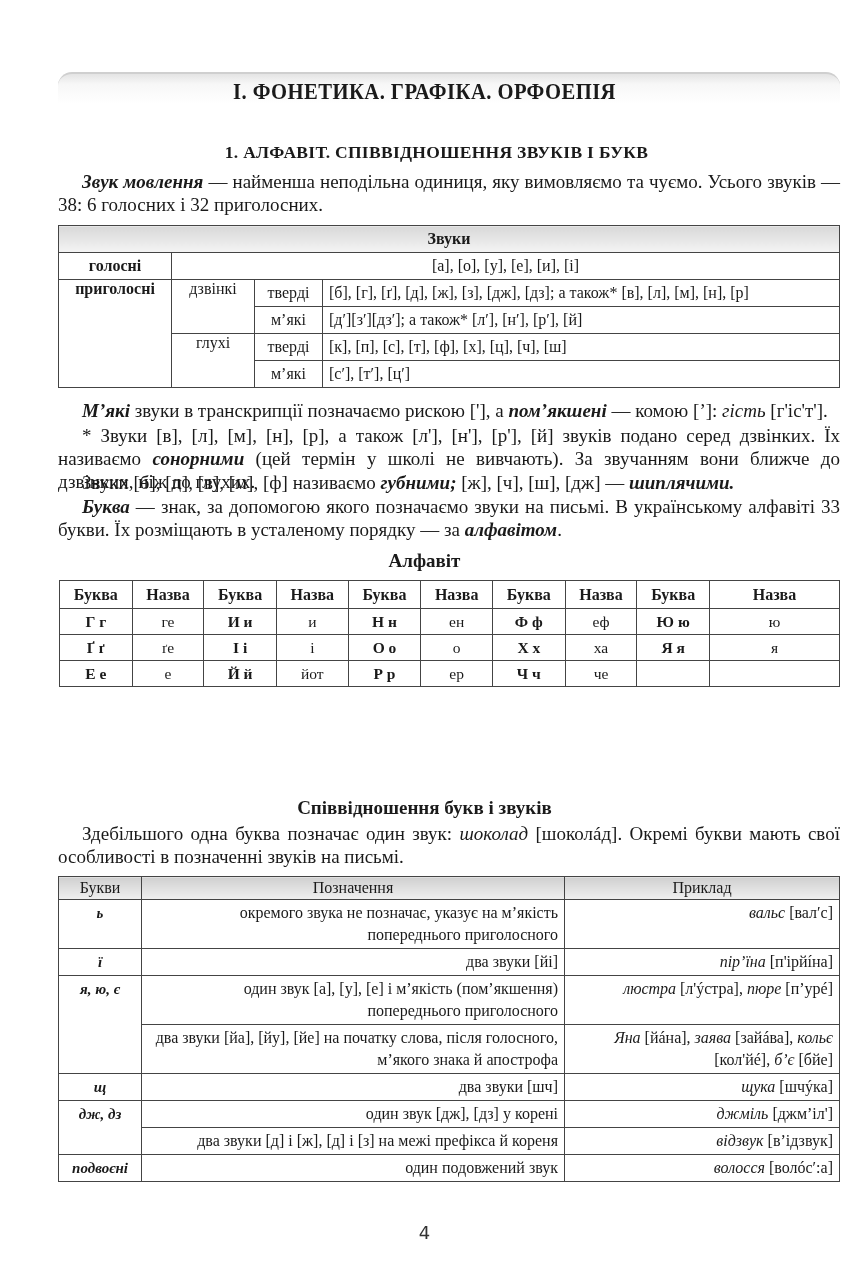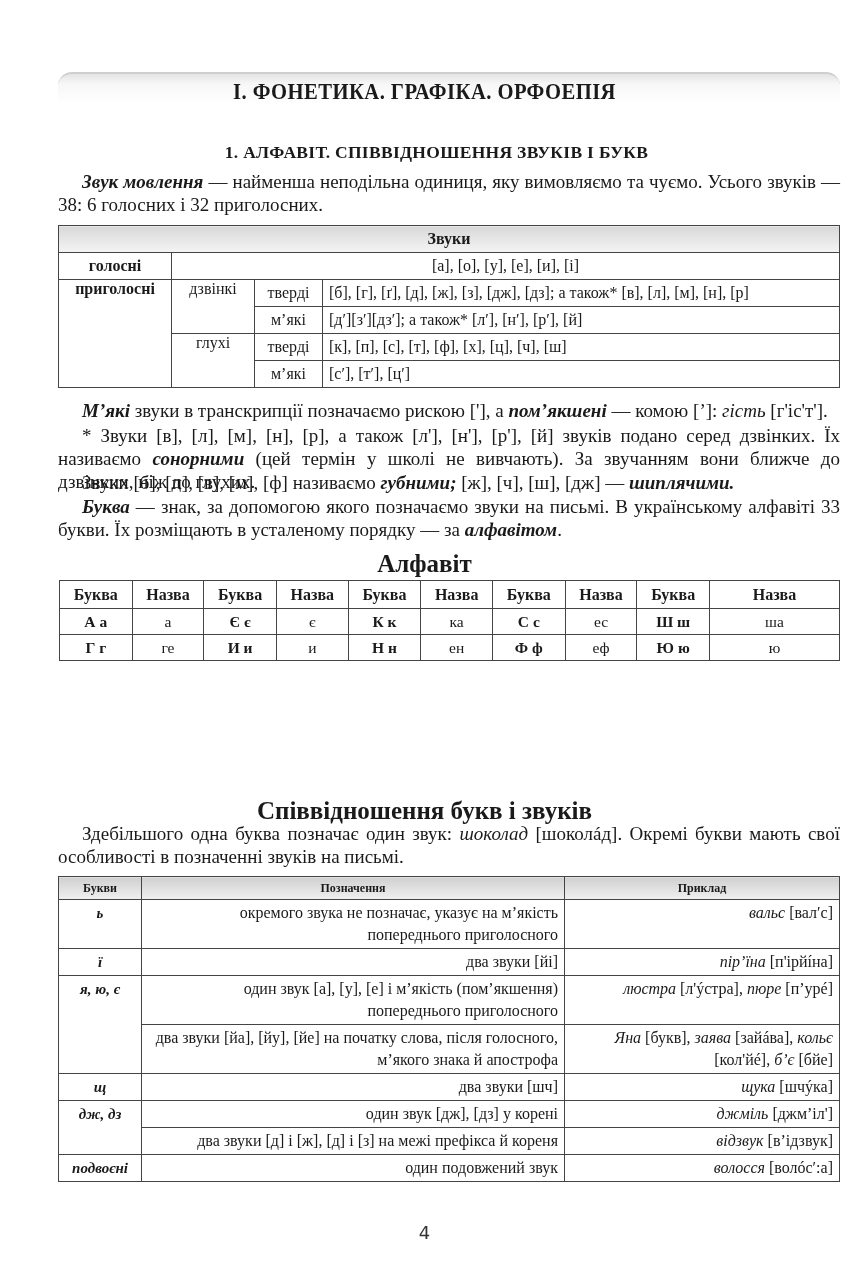--- a/index.html
+++ b/index.html
@@ -17,27 +17,27 @@
           text-align: justify; }
   .para b, .para i { }
   .indent { text-indent: 24px; }
   table { border-collapse: collapse; position: absolute; }
   td, th { border: 1px solid #444; font-size: 16px; padding: 0 6px; }
   .sounds { left: 58px; top: 225px; width: 782px; }
   .sounds td { height: 26px; margin-left: 20px; }
   .sounds .hdr { background: linear-gradient(#d8d8d8, #f4f4f4); font-weight: bold; text-align: center; }
   .bold { font-weight: bold; }
   .center { text-align: center; }
-  .sub-title { position: absolute; left: 0; right: 0; text-align: center; font-size: 25px; font-weight: bold; }
+  .sub-title { position: absolute; left: 0; right: 0; text-align: center; font-size: 19px; font-weight: bold; }
   .alpha { left: 59px; top: 580px; width: 781px; }
   .alpha td, .alpha th { height: 25px; text-align: center; font-size: 15.5px; padding: 0 2px; }
   .alpha th { font-weight: bold; font-size: 16px; height: 27px; }
   .alpha .L { font-weight: bold; }
   .corr { left: 58px; top: 876px; width: 782px; }
-  .corr th { background: linear-gradient(#d0d0d0, #f0f0f0); font-weight: bold; font-size: 12px; height: 22px; }
+  .corr th { background: linear-gradient(#d0d0d0, #f0f0f0); font-weight: normal; font-size: 16px; height: 22px; }
   .corr td { vertical-align: top; line-height: 22px; padding: 2px 6px; text-align: right; }
   .corr td.let { text-align: center; font-weight: bold; font-style: italic; font-size: 15px; }
   .page-num { position: absolute; left: 0; right: 0; top: 1222px; text-align: center;
               font-family: "DejaVu Sans", sans-serif; font-size: 18px; color: #333; }
 </style>
 </head>
 <body>
 
 <div class="chapter-band"></div>
 <div class="chapter-title">І. ФОНЕТИКА. ГРАФІКА. ОРФОЕПІЯ</div>
@@ -102,44 +102,56 @@
     <th>Назва</th>
     <th>Буква</th>
     <th>Назва</th>
     <th>Буква</th>
     <th>Назва</th>
     <th>Буква</th>
     <th style="width:125px">Назва</th>
   </tr>
   </tbody>
     <tbody id="alpha-body">
-      <tr>
-        <td class="L">А а</td>
-        <td>а</td>
-        <td class="L">Є є</td>
-        <td>є</td>
-        <td class="L">К к</td>
-        <td>ка</td>
-        <td class="L">С с</td>
-        <td>ес</td>
-        <td class="L">Ш ш</td>
-        <td>ша</td>
-      </tr>
       <tr>
         <td class="L">Г г</td>
         <td>ге</td>
         <td class="L">И и</td>
         <td>и</td>
         <td class="L">Н н</td>
         <td>ен</td>
         <td class="L">Ф ф</td>
         <td>еф</td>
         <td class="L">Ю ю</td>
         <td>ю</td>
       </tr>
+      <tr>
+        <td class="L">Ґ ґ</td>
+        <td>ґе</td>
+        <td class="L">І і</td>
+        <td>і</td>
+        <td class="L">О о</td>
+        <td>о</td>
+        <td class="L">Х х</td>
+        <td>ха</td>
+        <td class="L">Я я</td>
+        <td>я</td>
+      </tr>
+      <tr>
+        <td class="L">Е е</td>
+        <td>е</td>
+        <td class="L">Й й</td>
+        <td>йот</td>
+        <td class="L">Р р</td>
+        <td>ер</td>
+        <td class="L">Ч ч</td>
+        <td>че</td>
+        <td class="L"></td>
+        <td></td>
+      </tr>
     </tbody>
 </table>
 
 <div class="sub-title" style="top:797px;">Співвідношення букв і звуків</div>
 <div class="para indent" style="top:822px;">
   <span>Здебільшого одна буква позначає один звук: </span><i>шоколад</i><span> [шоколáд]. Окремі букви мають свої особливості в позначенні звуків на письмі.</span>
 </div>
 
 <table class="corr">
   <tbody>
@@ -160,21 +172,21 @@
         <td>два звуки [йі]</td>
         <td><i>пір’їна</i><span> [п'ірйíна]</span></td>
       </tr>
       <tr>
         <td class="let" rowspan="2">я, ю, є</td>
         <td>один звук [а], [у], [е] і м’якість (пом’якшення) попереднього приголосного</td>
         <td><i>люстра</i><span> [л'ýстра], </span><i>пюре</i><span> [п’урé]</span></td>
       </tr>
       <tr>
         <td>два звуки [йа], [йу], [йе] на початку слова, після голосного, м’якого знака й апострофа</td>
-        <td><i>Яна</i><span> [букв], </span><i>заява</i><span> [зайáва], </span><i>кольє</i><span> [кол'йé], </span><i>б’є</i><span> [бйе]</span></td>
+        <td><i>Яна</i><span> [йáна], </span><i>заява</i><span> [зайáва], </span><i>кольє</i><span> [кол'йé], </span><i>б’є</i><span> [бйе]</span></td>
       </tr>
       <tr>
         <td class="let">щ</td>
         <td>два звуки [шч]</td>
         <td><i>щука</i><span> [шчýка]</span></td>
       </tr>
       <tr>
         <td class="let" rowspan="2">дж, дз</td>
         <td>один звук [дж], [дз] у корені</td>
         <td><i>джміль</i><span> [джм’іл']</span></td>

